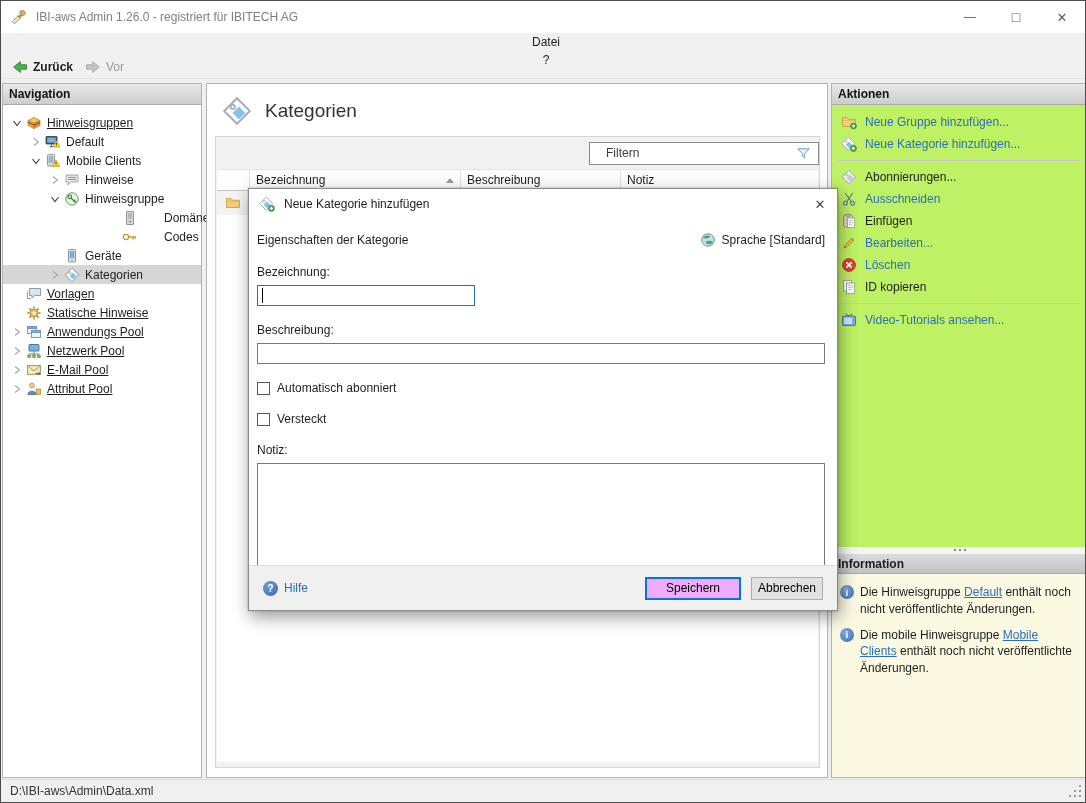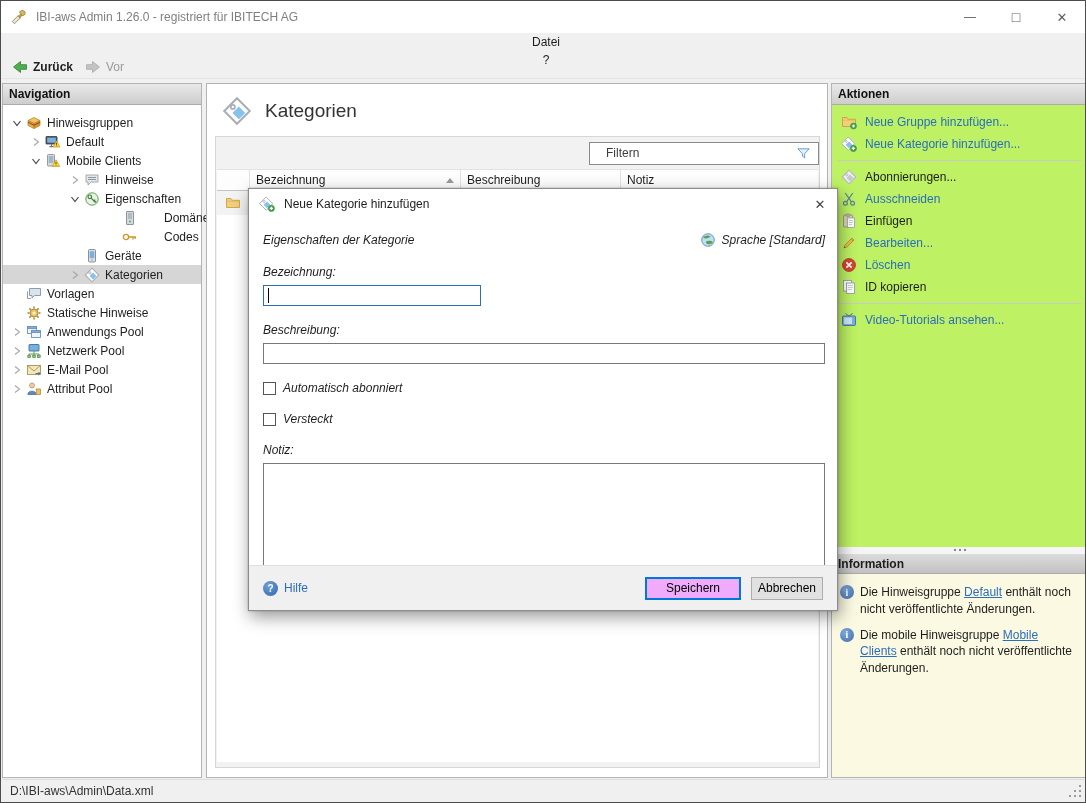--- a/index.html
+++ b/index.html
@@ -30,21 +30,21 @@
   .panel { position:absolute; top:82px; bottom:24px; background:#fff; border:1px solid #b3b3b3; }
   .panel-nav  { left:1px;  width:200px; }
   .panel-main { left:205px; width:622px; }
   .panel-side { left:830px; width:255px; }
   .panel-hdr { height:21px; background:linear-gradient(#e9e9e9,#cdcdcd); border-bottom:1px solid #ababab; font-weight:bold; display:flex; align-items:center; padding-left:6px; color:#111; }
 
   
   .tree { padding-top:8px; }
   .trow { height:19px; display:flex; align-items:center; cursor:default; }
   .trow.sel { background:#d6d6d6; }
-  .lvl0 { padding-left:5px; } .lvl1 { padding-left:24px; } .lvl2 { padding-left:63px; } .lvl3 { padding-left:80px;gap:21px; }
+  .lvl0 { padding-left:5px;text-decoration:underline; } .lvl1 { padding-left:24px; } .lvl2 { padding-left:43px; } .lvl3 { padding-left:80px;gap:21px; }
   .chev { width:18px; height:16px; flex:0 0 18px; display:flex; align-items:center; justify-content:center; }
   .ic16 { width:16px; height:16px; flex:0 0 16px; }
   .trow .lbl { margin-left:5px; white-space:nowrap; }
 
   
   .main-title { display:flex; align-items:center; gap:13px; padding:12px 0 0 15px; }
   .main-title .big-tag { width:30px; height:30px; }
   .main-title h1 { font-size:19px; font-weight:normal; color:#333; }
   .content-frame { position:absolute; left:8px; right:7px; top:52px; bottom:9px; background:#f2f2f2; border:1px solid #d6d6d6; }
   .filter-row { height:32px; display:flex; align-items:center; justify-content:flex-end; }
@@ -85,21 +85,21 @@
   .grip i { position:absolute; width:2px; height:2px; background:#9a9a9a; }
   .grip i:nth-child(1){ right:0; bottom:0; } .grip i:nth-child(2){ right:5px; bottom:0; }
   .grip i:nth-child(3){ right:0; bottom:5px; } .grip i:nth-child(4){ right:10px; bottom:0; }
   .grip i:nth-child(5){ right:0; bottom:10px; } .grip i:nth-child(6){ right:5px; bottom:5px; }
 
   
   .dialog { position:absolute; left:247px; top:187px; width:590px; height:423px; background:#fff; border:1px solid #8c8c8c; box-shadow:2px 6px 16px rgba(0,0,0,.4), 0 0 2px rgba(0,0,0,.25); z-index:50; }
   .dlg-title { height:30px; display:flex; align-items:center; padding-left:10px; }
   .dlg-title .lbl { margin-left:9px; }
   .dlg-close { margin-left:auto; width:34px; height:30px; display:flex; align-items:center; justify-content:center; color:#444; font-size:13px; cursor:default; }
-  .dlg-body { position:absolute; top:30px; left:0; right:0; bottom:45px; padding:0 12px 0 14px;font-style:italic; }
+  .dlg-body { position:absolute; top:30px; left:0; right:0; bottom:45px; padding:0 12px 0 8px; }
   .dlg-sec-row { margin-top:13px; display:flex; align-items:center; justify-content:space-between; }
   .lang-btn { display:flex; align-items:center; gap:6px; cursor:default; }
   .fld-lbl { display:block; margin-top:17px; }
   .inp-wrap { position:relative; margin-top:6px; }
   .inp { height:21px; border:1px solid #787878; width:100%; font:inherit; padding:0 4px; outline:none; background:#fff; }
   .inp.focused { width:218px; border:1px solid #2a6dbc; }
   .caret { position:absolute; left:5px; top:3px; width:1px; height:15px; background:#000; }
   .cb-row { margin-top:17px; display:flex; align-items:center; gap:7px; }
   .cb { width:13px; height:13px; border:1px solid #555; background:#fff; flex:0 0 13px; }
   .txtarea { margin-top:6px; width:100%; height:123px; border:1px solid #787878; resize:none; font:inherit; outline:none; }
@@ -357,21 +357,21 @@
       </div>
       <div class="trow lvl2">
         <span class="chev">
             <svg width="10" height="8">
               <use href="#s-chev-exp"></use>
             </svg>
           </span>
         <svg class="ic16">
             <use href="#s-reg"></use>
           </svg>
-        <span class="lbl">Eigenschaften</span>
+        <span class="lbl">Hinweisgruppe</span>
       </div>
       <div class="trow lvl3">
         <span class="chev"></span>
         <svg class="ic16">
             <use href="#s-server"></use>
           </svg>
         <span class="lbl">Domänen</span>
       </div>
       <div class="trow lvl3">
         <span class="chev"></span>

